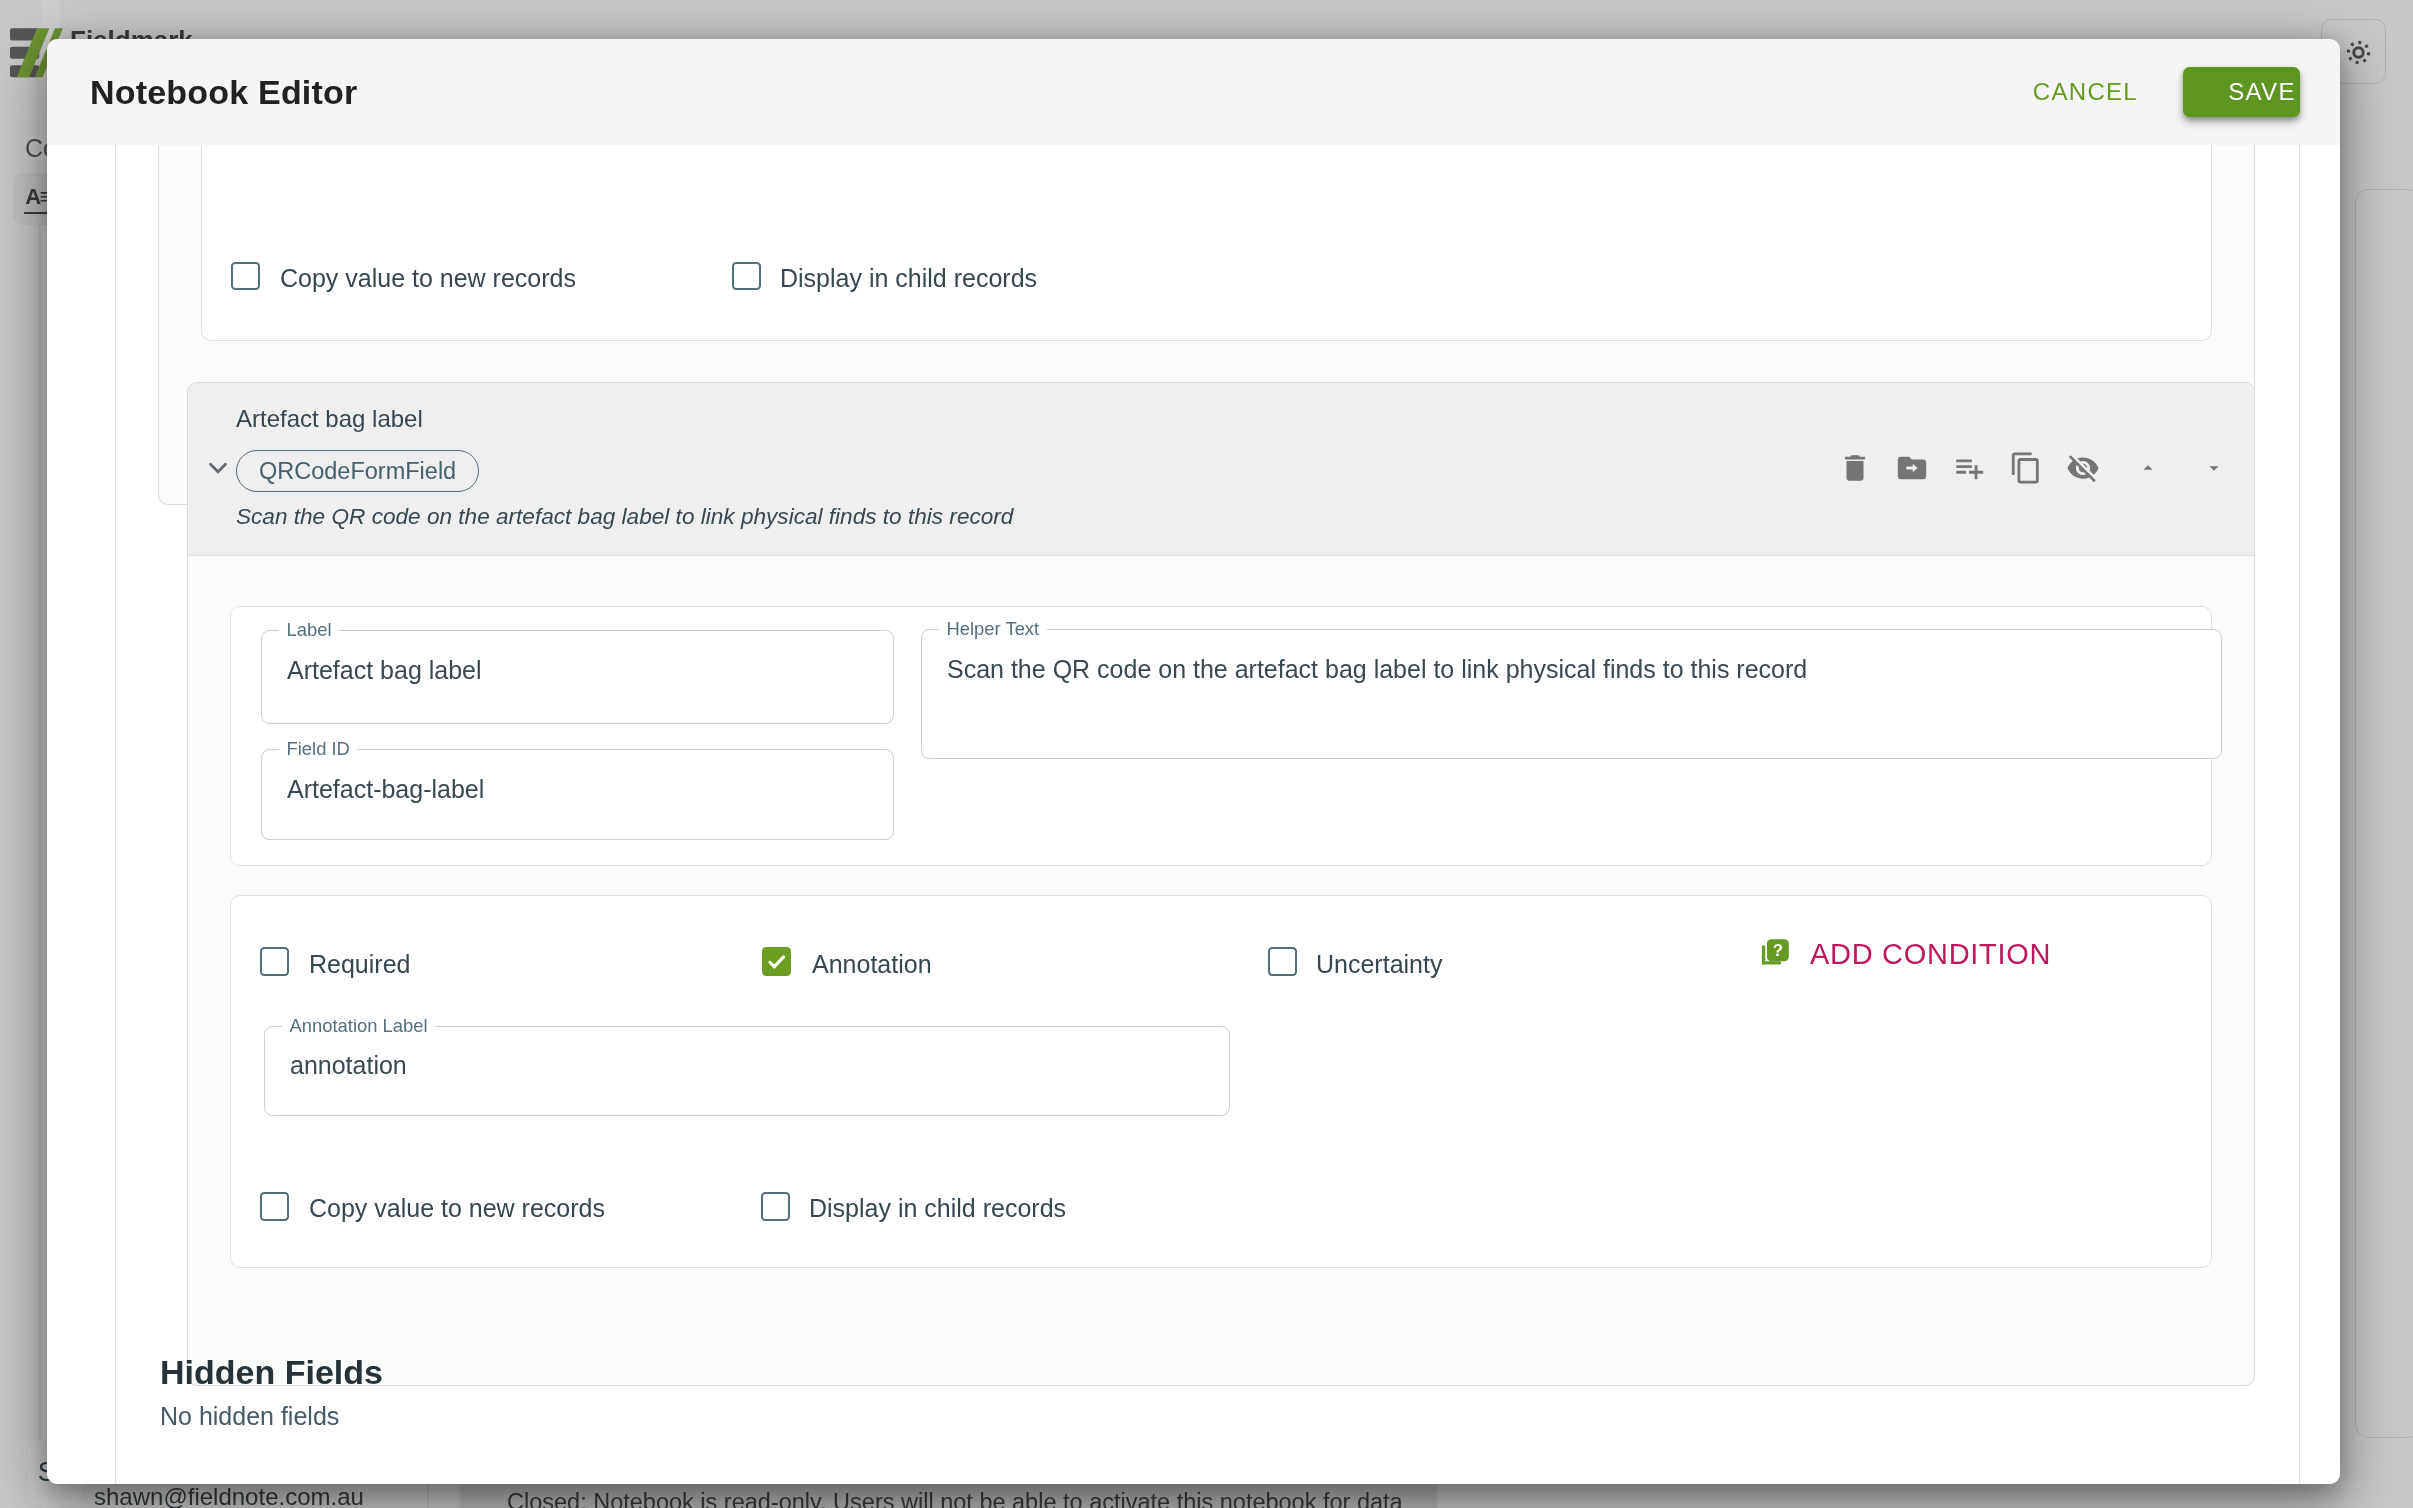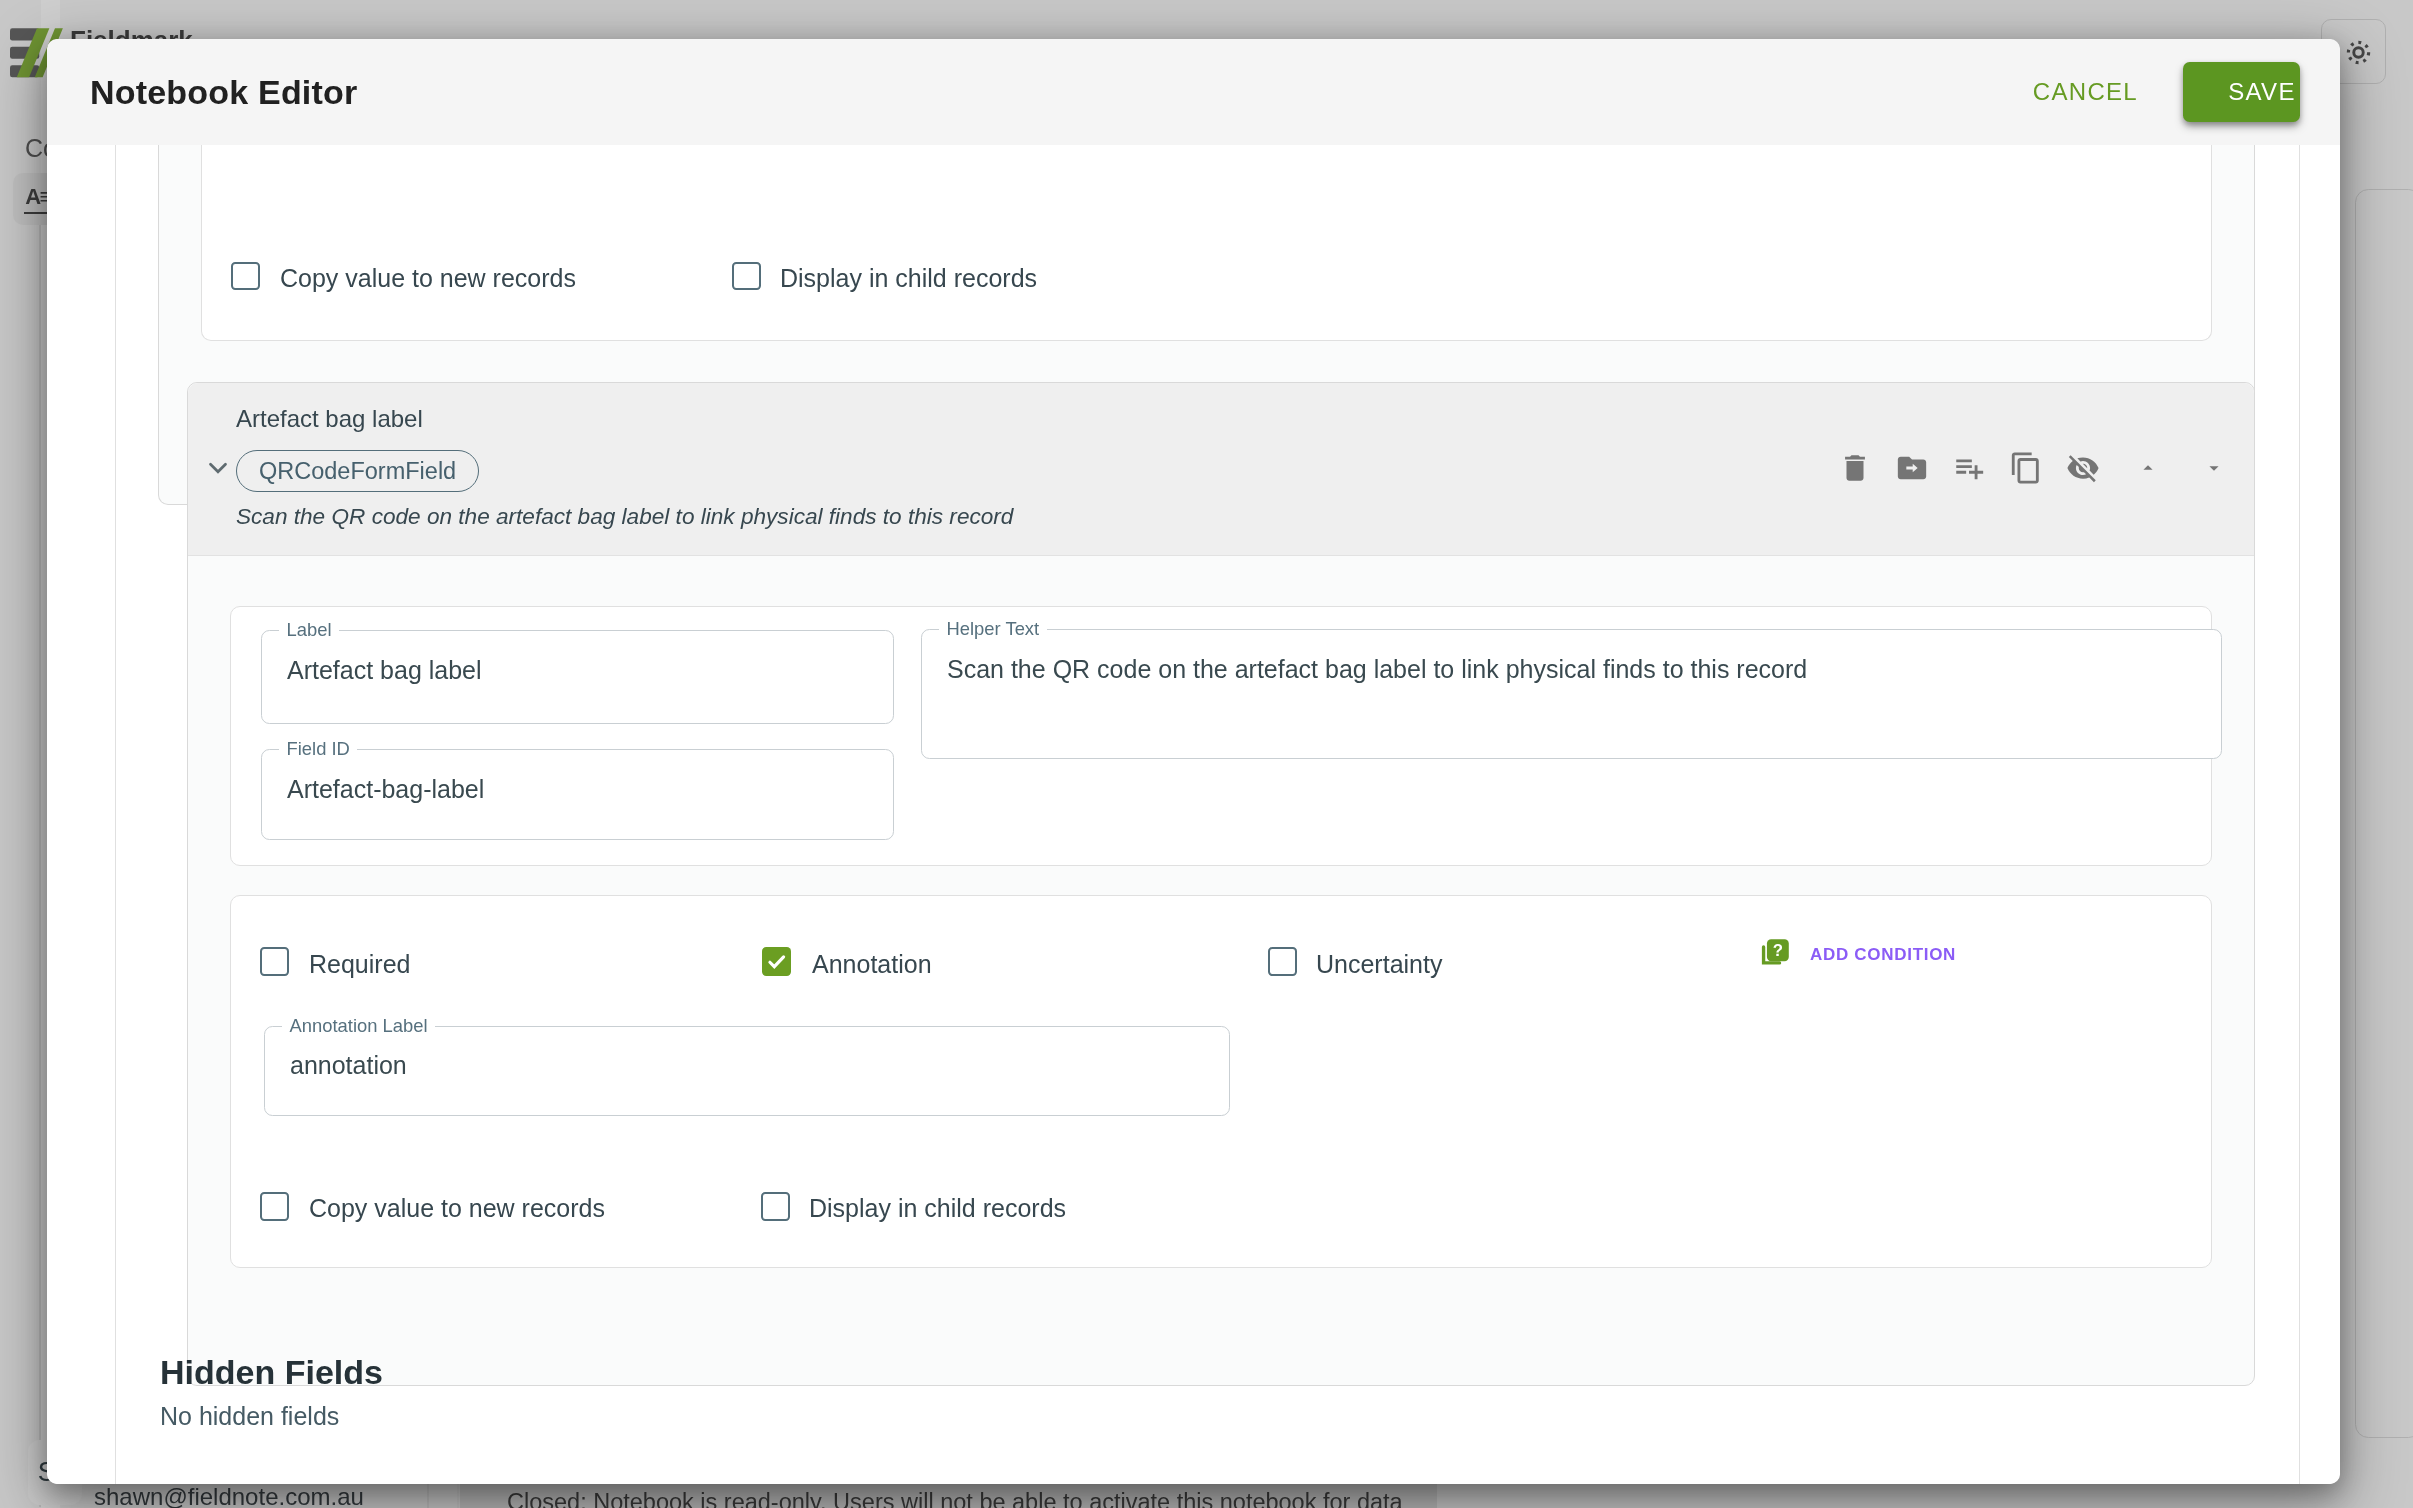--- a/index.html
+++ b/index.html
@@ -40,21 +40,21 @@
     box-shadow:0 18.4px 59px 5px rgba(0,0,0,.34), 0 8.4px 25px rgba(0,0,0,.25); }
   .dialog-header { position:absolute; left:0; top:0; right:0; height:106px;
     background:#f5f5f5; border-radius:10px 10px 0 0; display:flex; align-items:center;
     padding:0 40px 0 43px; }
   .dialog-title { font-size:34px; font-weight:700; color:#212121; letter-spacing:0.2px; }
   .header-actions { margin-left:auto; display:flex; align-items:center; gap:30px; }
   .btn-text { background:none; border:none; font-family:inherit; font-size:24px;
     font-weight:500; letter-spacing:1.3px; color:#669b23; padding:11.7px 15px; cursor:pointer; }
   .btn-save { border:none; font-family:inherit; font-size:24px; font-weight:500;
     letter-spacing:1.3px; color:#fff; background:#5c9621; border-radius:6.7px;
-    width:117px; height:60px; cursor:pointer;
+    width:117px; height:50px; cursor:pointer;
     box-shadow:0 5px 10px -1.7px rgba(0,0,0,.35), 0 2.5px 5px rgba(0,0,0,.2);padding-left:41px; }
 
   .dialog-body { position:absolute; left:0; top:106px; right:0; bottom:0;
     background:#fff; border-radius:0 0 10px 10px; overflow:hidden; }
   .wrapper { position:absolute; left:68px; right:40px; top:0; bottom:0;
     border-left:0.8px solid #e0e0e0; border-right:0.8px solid #e0e0e0; background:#fff; }
 
   .fsection { position:absolute; left:42px; right:44px; background:#fafbfb;
     border:0.8px solid #d9d9d9; border-radius:10px; }
   .fsection.prev { top:-1.7px; height:362px; border-top:none; border-radius:0 0 10px 10px; }
@@ -100,21 +100,21 @@
   .cb { position:absolute; width:28.5px; height:28.5px; border:2.5px solid #546e7a;
     border-radius:4.2px; background:#fff; cursor:pointer; }
   .cb.checked { border:none; background:#6b9e22; display:flex; align-items:center;
     justify-content:center; }
   .cb.checked svg { width:23.5px; height:23.5px; }
   .cb-label { position:absolute; font-size:25px; color:#37474f; white-space:nowrap;
     cursor:default; }
 
   .add-cond { position:absolute; left:1525px; top:40px; display:flex; align-items:center;
     gap:17px; cursor:pointer; }
-  .add-cond-text { font-size:17px; font-weight:700; letter-spacing:0.7px; color:#8b5cf6; }
+  .add-cond-text { font-size:29px; font-weight:400; letter-spacing:0.7px; color:#be185d; }
 
   .hidden-title { position:absolute; left:44px; top:1208px; font-size:34px; font-weight:600;
     color:#263238; }
   .hidden-empty { position:absolute; left:44px; top:1257px; font-size:25px; color:#455a64; }
 </style>
 </head>
 <body>
 
 <div class="stage">
 

